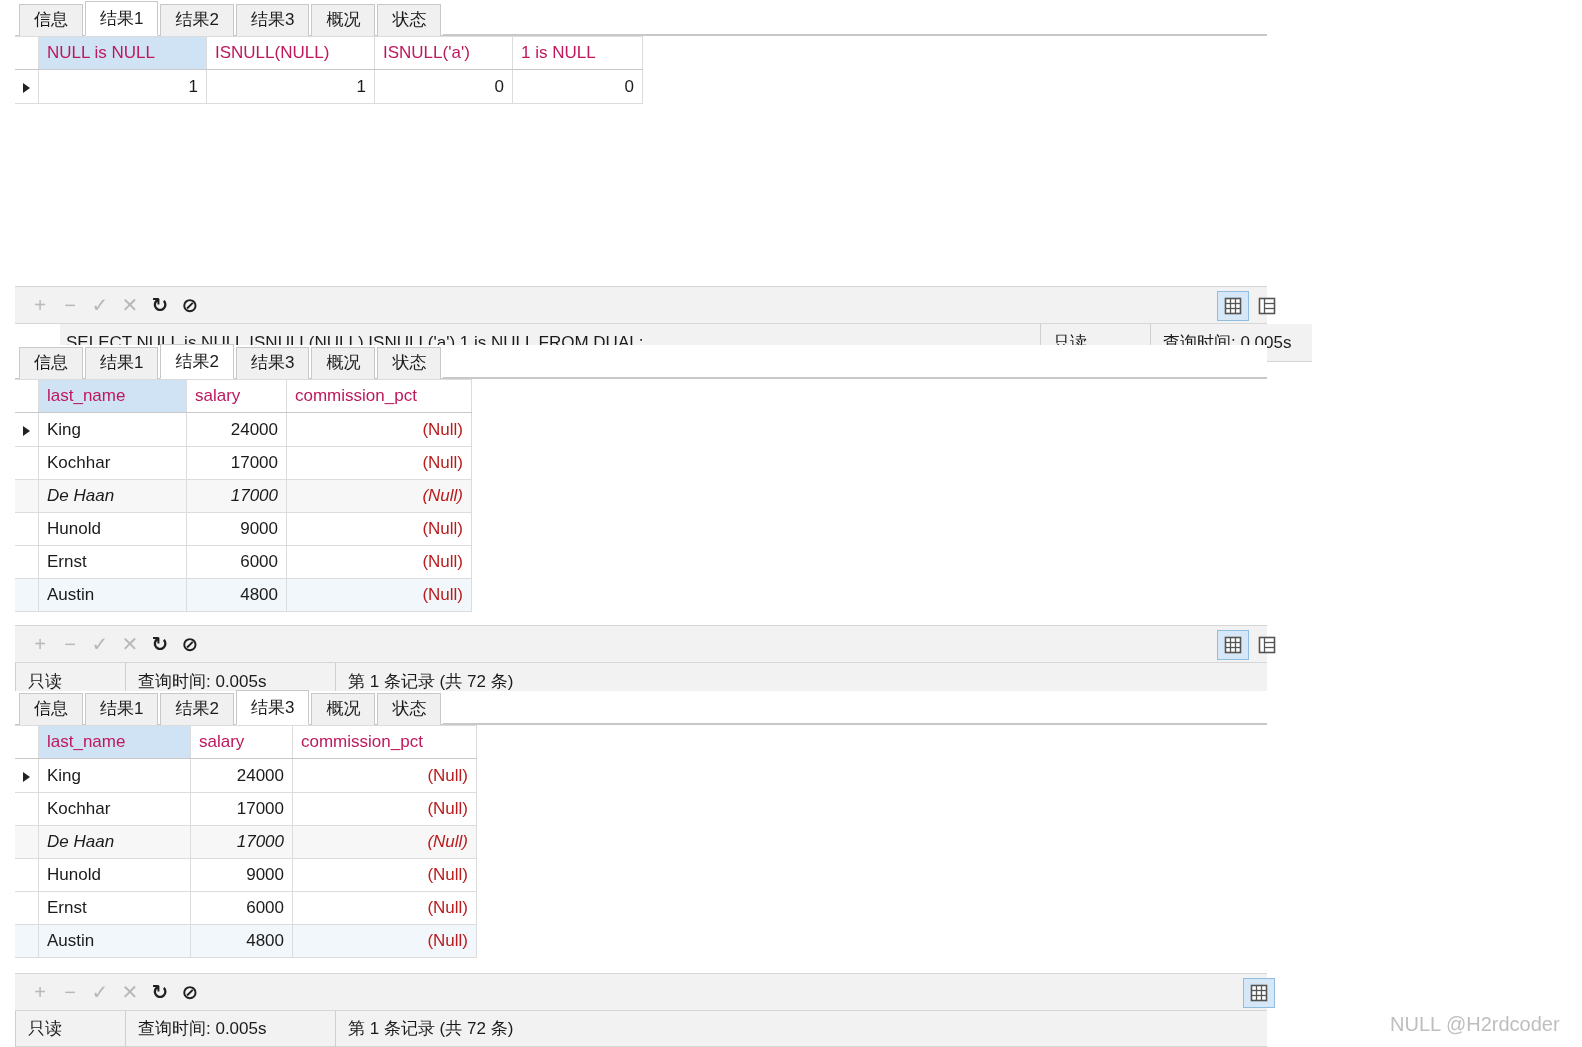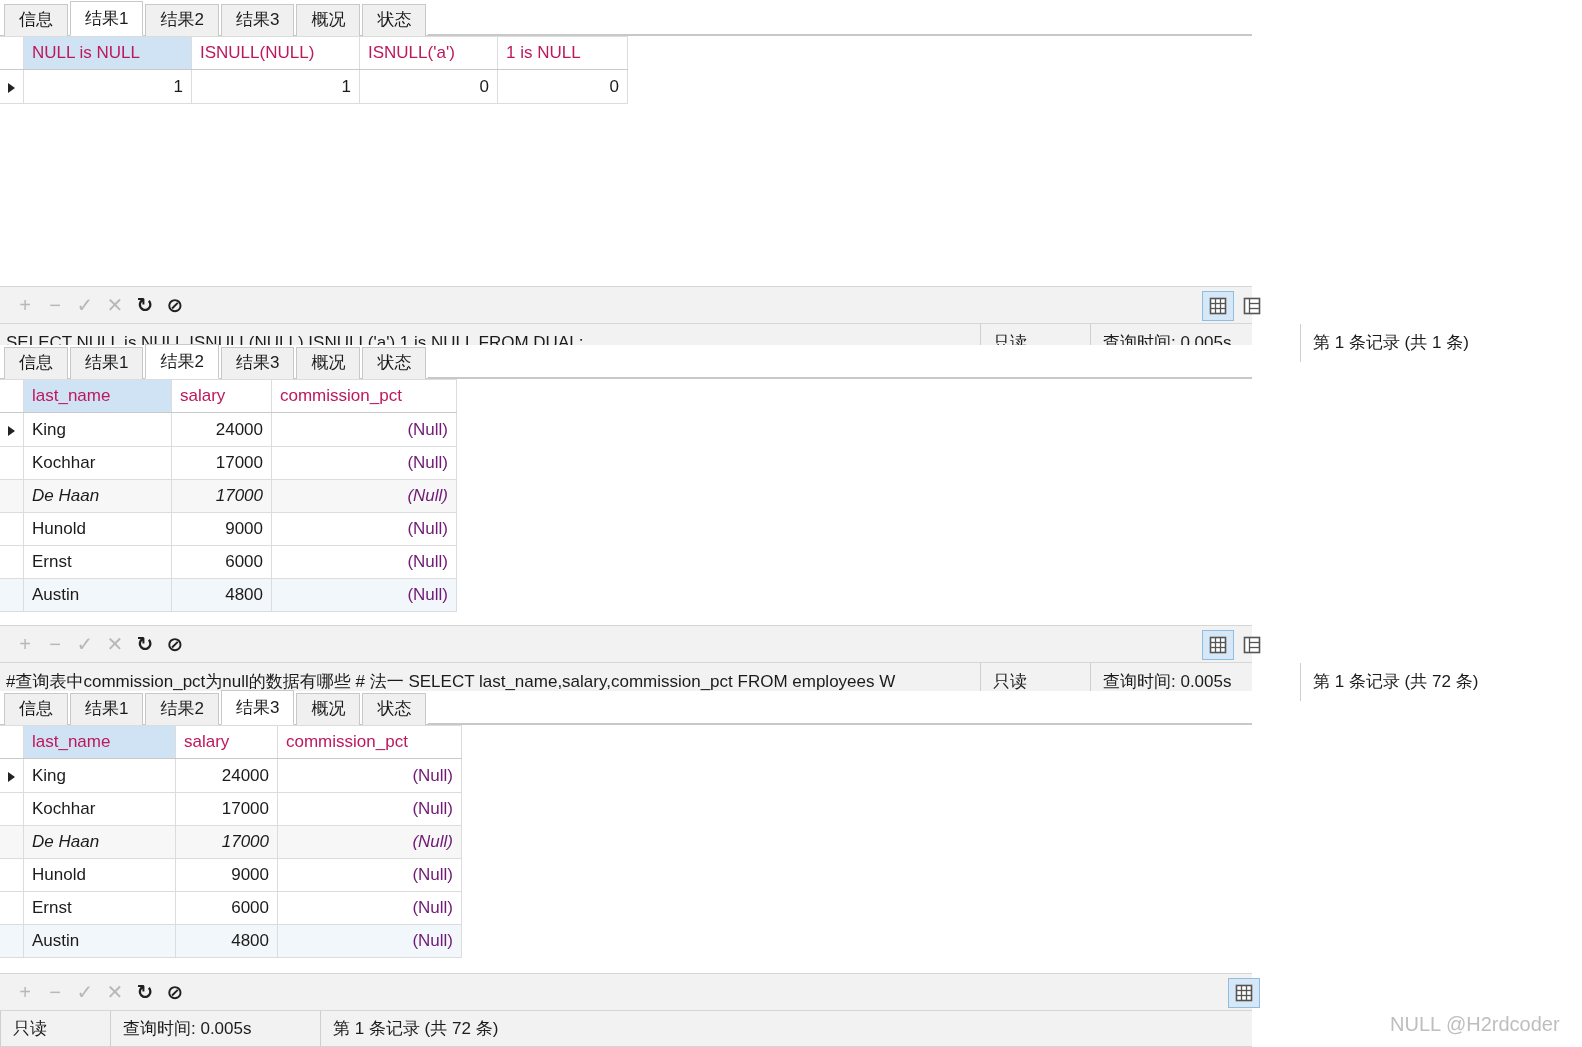--- a/index.html
+++ b/index.html
@@ -8,21 +8,21 @@
     margin: 0; padding: 0;
     width: 1582px; height: 1047px;
     background: #ffffff;
     font-family: "Liberation Sans", "DejaVu Sans", sans-serif;
     overflow: hidden;
   }
 
   .page { position: relative; width: 1582px; height: 1047px; background:#ffffff; }
 
   
-  .panel { position: absolute; left: 0; width: 1252px; background:#ffffff; }
+  .panel { position: absolute; left: 15px; width: 1252px; background:#ffffff; }
 
   
   .tabstrip {
     height: 36px;
     background: #ffffff;
     display: flex;
     align-items: flex-end;
     border-bottom: 1px solid #c8c8c8;
     padding-left: 4px;
   }
@@ -72,21 +72,21 @@
     vertical-align: middle;
   }
   table.grid thead th {
     background: #ffffff;
     border-top: 1px solid #dcdcdc;
     border-bottom: 1px solid #c9c9c9;
     color: #be185d;
   }
   table.grid thead th.selcol { background: #cfe3f5; }
   table.grid td.num { text-align: right; }
-  table.grid td.nullcell { text-align: right; color: #701a75; }
+  table.grid td.nullcell { text-align: right; color: #b91c1c; }
   tr.alt td { background: #f7f7f7; font-style: italic; }
   tr.lastrow td { background: #f2f7fb; }
   td.gutter, th.gutter {
     width: 18px; min-width: 18px; padding: 0;
     border-right: 1px solid #dcdcdc;
     background: #ffffff;
     text-align: center;
     color: #222;
     font-size: 13px;
     line-height: 33px;
@@ -246,26 +246,25 @@
             <rect x="1.5" y="1.5" width="15" height="15" fill="#ffffff" stroke="#555" stroke-width="1.6"></rect>
             <line x1="6.5" y1="1.5" x2="6.5" y2="16.5" stroke="#555" stroke-width="1.3"></line>
             <line x1="6.5" y1="6.5" x2="16.5" y2="6.5" stroke="#555" stroke-width="1.3"></line>
             <line x1="6.5" y1="11.5" x2="16.5" y2="11.5" stroke="#555" stroke-width="1.3"></line>
           </svg>
         </span>
       </span>
     </div>
   </div>
 
-  <div class="panel" style="top:324px; height:38px;">
+  <div class="panel" style="top:324px; height:38px;margin-left:45px;">
     <div class="statusbar">
       <div class="sb-sql">SELECT NULL is NULL,ISNULL(NULL),ISNULL('a'),1 is NULL FROM DUAL;</div>
       <div class="sb-cell sb-readonly">只读</div>
       <div class="sb-cell sb-time">查询时间: 0.005s</div>
-      <div class="sb-cell sb-rec">第 1 条记录 (共 1 条)</div>
     </div>
   </div>
 
   <div class="panel" id="panel2" style="top:345px; height:280px;">
 
     <div class="tabstrip" style="height:34px;">
       <div class="tab">信息</div>
       <div class="tab">结果1</div>
       <div class="tab active">结果2</div>
       <div class="tab">结果3</div>
@@ -357,21 +356,20 @@
             <line x1="6.5" y1="6.5" x2="16.5" y2="6.5" stroke="#555" stroke-width="1.3"></line>
             <line x1="6.5" y1="11.5" x2="16.5" y2="11.5" stroke="#555" stroke-width="1.3"></line>
           </svg>
         </span>
       </span>
     </div>
   </div>
 
   <div class="panel" style="top:663px; height:38px;">
     <div class="statusbar">
-      <div class="sb-sql">#查询表中commission_pct为null的数据有哪些 # 法一 SELECT last_name,salary,commission_pct FROM employees W</div>
       <div class="sb-cell sb-readonly">只读</div>
       <div class="sb-cell sb-time">查询时间: 0.005s</div>
       <div class="sb-cell sb-rec">第 1 条记录 (共 72 条)</div>
     </div>
   </div>
 
   <div class="panel" id="panel3" style="top:691px; height:282px;">
 
     <div class="tabstrip" style="height:34px;">
       <div class="tab">信息</div>

